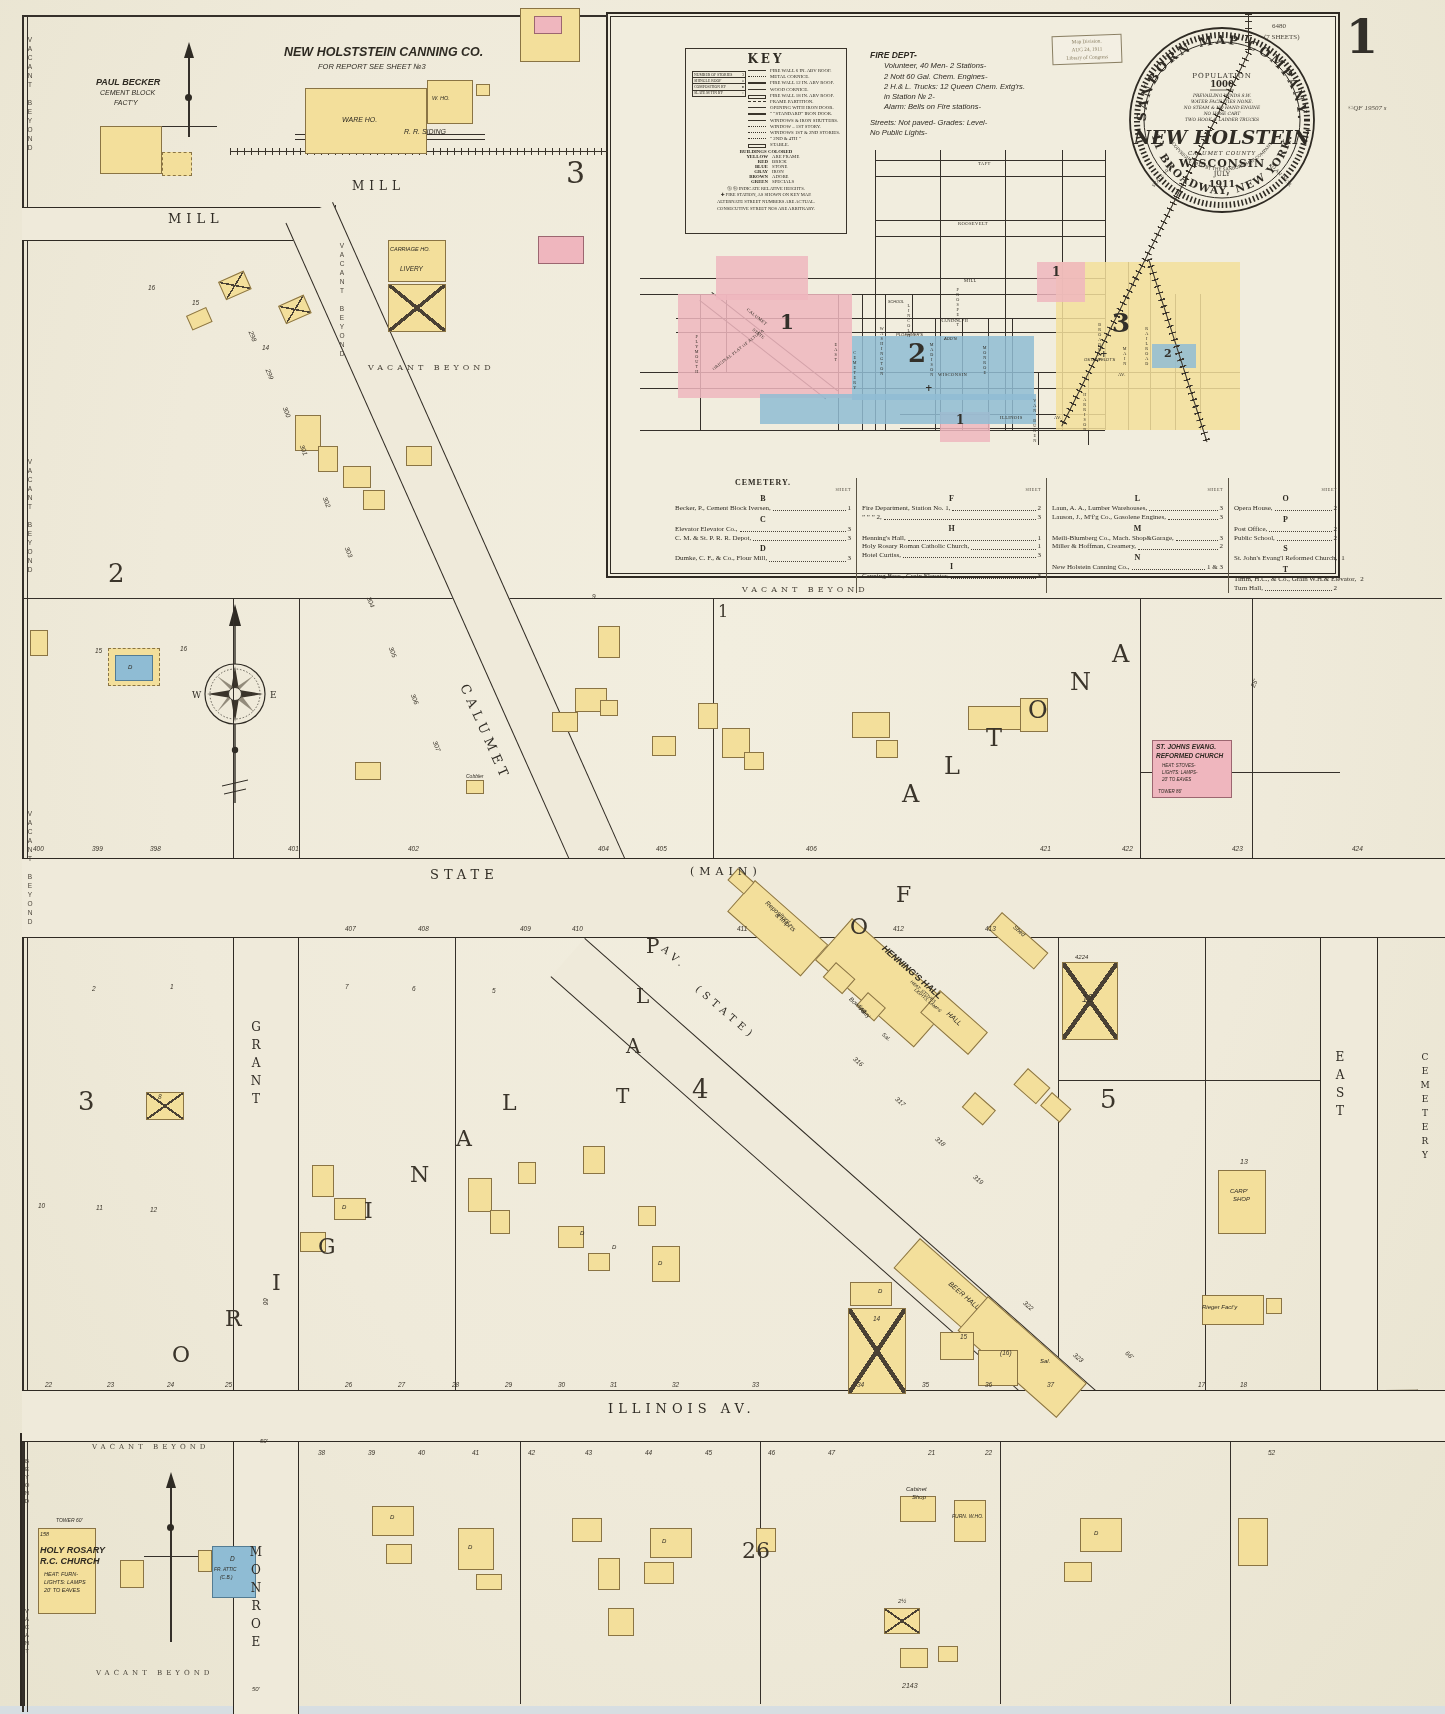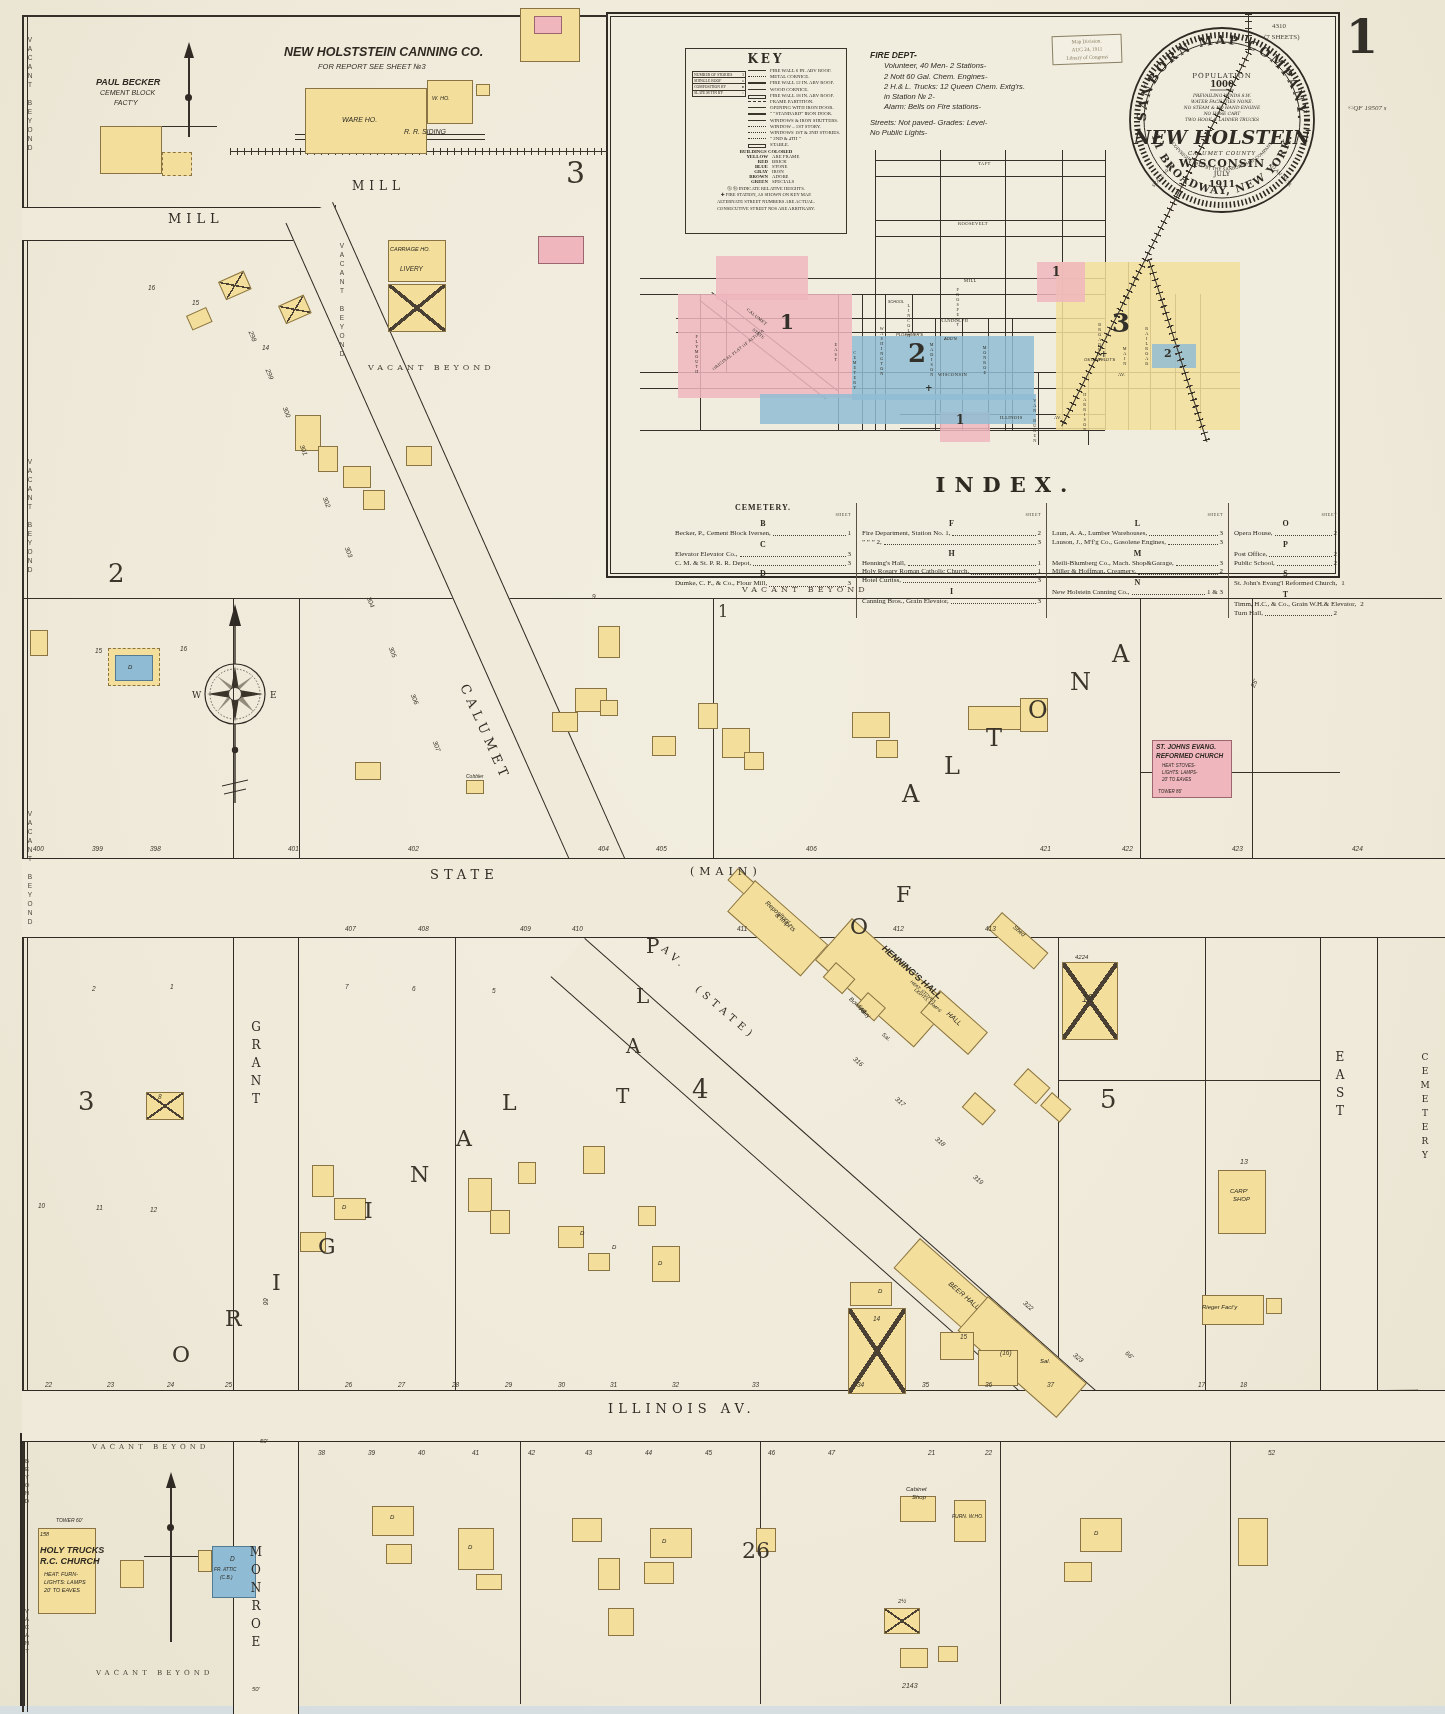--- a/index.html
+++ b/index.html
@@ -276,21 +276,20 @@
       <text x="96" y="120" font-size="19" font-weight="bold" font-style="italic" text-anchor="middle">NEW HOLSTEIN</text>
       <text x="96" y="131" font-size="5.5" font-style="italic" text-anchor="middle" letter-spacing=".8">CALUMET COUNTY</text>
       <text x="96" y="143" font-size="11" font-weight="bold" text-anchor="middle" letter-spacing="1">WISCONSIN</text>
       <text x="96" y="152" font-size="6.5" text-anchor="middle">JULY</text>
       <text x="96" y="163" font-size="9.5" font-weight="bold" text-anchor="middle">1911</text>
       <text x="38" y="152" font-size="4.4" text-anchor="middle" transform="rotate(-48 38 152)">SCALE 50 FT.</text>
       <text x="154" y="152" font-size="4.4" text-anchor="middle" transform="rotate(48 154 152)">TO AN INCH.</text>
     </svg>
 
     <div class="index">
-      <div class="ix-title">INDEX.</div>
       <div class="ix-cols" id="index-cols">
           <div class="ix-col" style="width: 186px;">
             <div class="ix-head">CEMETERY.</div>
             <div class="ix-sheet">SHEET</div>
             <div class="ix-letter">B</div>
             <div class="ix-entry">
               <span class="ix-n">Becker, P., Cement Block Iversen,</span>
               <span class="ix-d"></span>
               <span class="ix-s">1</span>
             </div>
@@ -414,21 +413,21 @@
               <span class="ix-s">2</span>
             </div>
             <div class="ix-entry">
               <span class="ix-n">Turn Hall,</span>
               <span class="ix-d"></span>
               <span class="ix-s">2</span>
             </div>
           </div>
         </div>
     </div>
-    <div class="corner-num" style="left:664px;top:8px;">4310</div>
+    <div class="corner-num" style="left:664px;top:8px;">6480</div>
     <div class="corner-num" style="left:656px;top:19px;">(7 SHEETS)</div>
   </div>
 
   <div class="badge1">1</div>
   <div class="corner-num" style="left:1348px;top:104px;font-style:italic;">©QF 19507 s</div>
 
   <div class="frame" style="left:20px;top:1433px;width:238px;height:279px;background:transparent;"></div>
 
   <div class="scale">
     <div class="st">Scale of Feet.</div>
@@ -824,21 +823,21 @@
     <div class="lbl hand" style="left: 912px; top: 1494px; font-size: 6px;">Shop</div>
     <div class="lbl hand" style="left: 952px; top: 1514px; font-size: 5px;">FURN. W.HO.</div>
     <div class="lbl hand" style="left: 390px; top: 1514px; font-size: 6px;">D</div>
     <div class="lbl hand" style="left: 468px; top: 1544px; font-size: 6px;">D</div>
     <div class="lbl hand" style="left: 662px; top: 1538px; font-size: 6px;">D</div>
     <div class="lbl hand" style="left: 1094px; top: 1530px; font-size: 6px;">D</div>
     <div class="lbl hand" style="left: 612px; top: 1244px; font-size: 6px;">D</div>
     <div class="lbl hand" style="left: 658px; top: 1260px; font-size: 6px;">D</div>
     <div class="lbl hand" style="left: 342px; top: 1204px; font-size: 6px;">D</div>
     <div class="lbl hand" style="left: 580px; top: 1230px; font-size: 6px;">D</div>
-    <div class="lbl hb" style="left: 40px; top: 1546px; font-size: 9px;">HOLY TRUCKS</div>
+    <div class="lbl hb" style="left: 40px; top: 1546px; font-size: 9px;">HOLY ROSARY</div>
     <div class="lbl hb" style="left: 40px; top: 1557px; font-size: 9px;">R.C. CHURCH</div>
     <div class="lbl hand" style="left: 44px; top: 1572px; font-size: 5.5px;">HEAT: FURN-</div>
     <div class="lbl hand" style="left: 44px; top: 1580px; font-size: 5.5px;">LIGHTS: LAMPS</div>
     <div class="lbl hand" style="left: 44px; top: 1588px; font-size: 5.5px;">20' TO EAVES</div>
     <div class="lbl hand" style="left: 56px; top: 1518px; font-size: 5px;">TOWER 60'</div>
     <div class="lbl hand" style="left: 40px; top: 1532px; font-size: 5.5px;">158</div>
     <div class="lbl hand" style="left: 230px; top: 1556px; font-size: 6.5px;">D</div>
     <div class="lbl hand" style="left: 214px; top: 1568px; font-size: 4.8px;">FR. ATTIC</div>
     <div class="lbl hand" style="left: 220px; top: 1576px; font-size: 4.8px;">(C.B.)</div>
     <div class="lbl scaps" style="left: 92px; top: 1444px; font-size: 7px;">VACANT  BEYOND</div>

